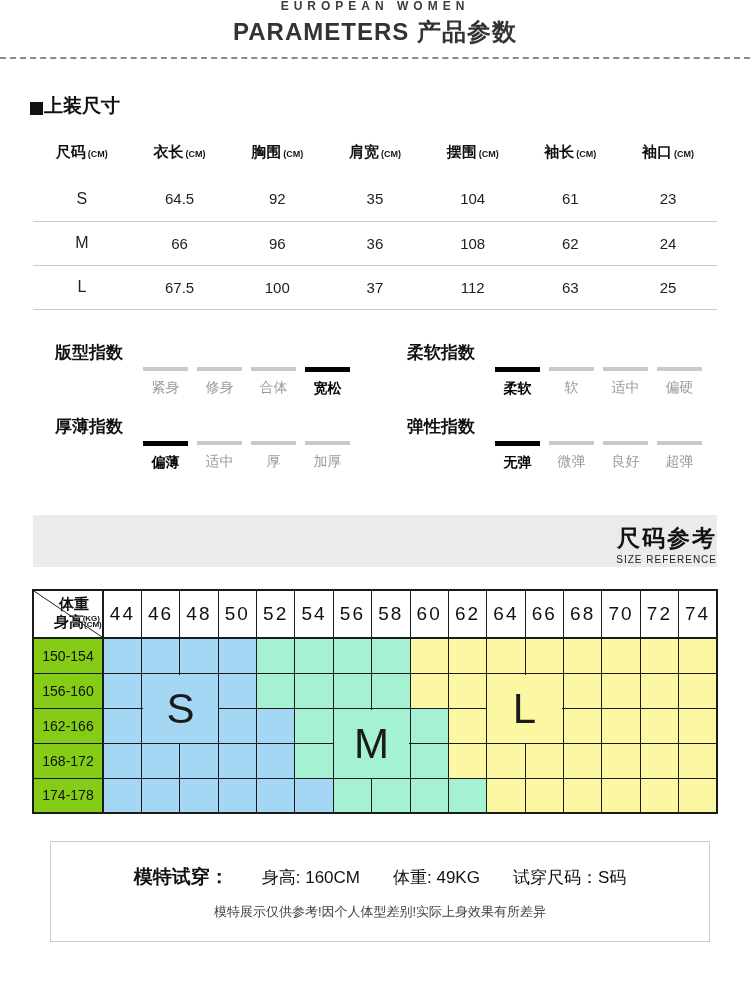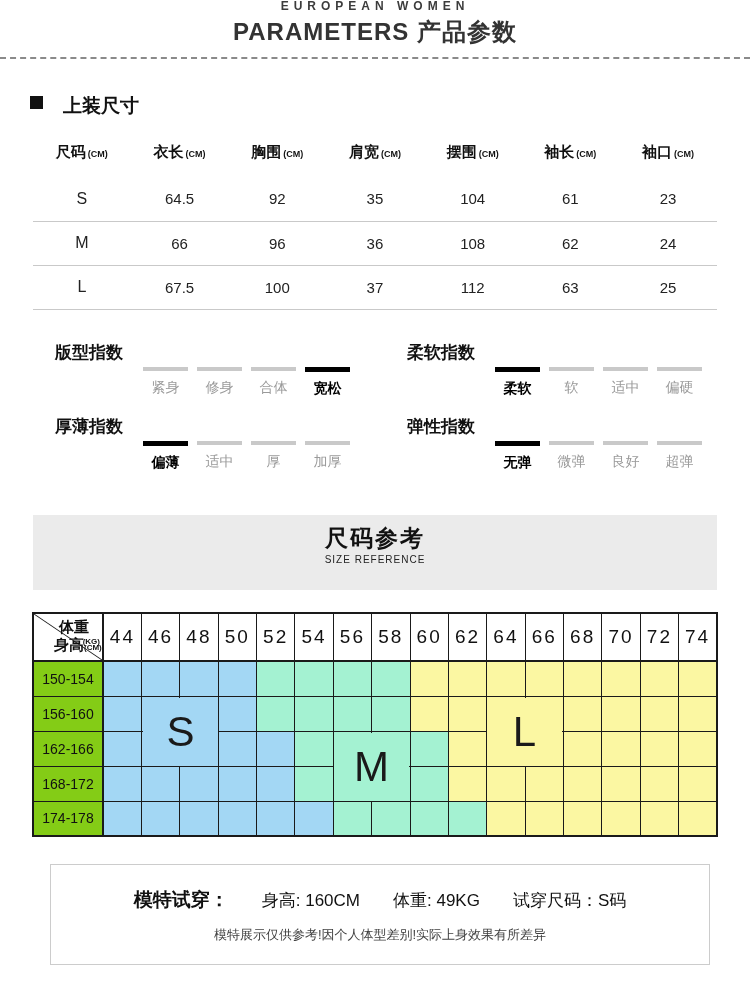--- a/index.html
+++ b/index.html
@@ -9,21 +9,21 @@
     background:#ffffff; overflow:hidden;
     font-family:"Liberation Sans", sans-serif; color:#111;
   }
   
   .hdr { text-align:center; }
   .eyebrow { font-size:12px; letter-spacing:5px; color:#3c3c3c; font-weight:600; line-height:1; }
   .main-title { margin-top:8px; font-size:24px; font-weight:800; color:#333; letter-spacing:1px; line-height:1; }
   .dashed { margin-top:13px; border-top:2px dashed #8a8a8a; width:100%; height:0; }
 
   
-  .section-heading { margin:37px 0 0 30px; display:flex; align-items:flex-start; gap:20px; }
+  .section-heading { margin:37px 0 0 30px; display:flex; align-items:flex-end; gap:1px; }
   .bullet { width:13px; height:13px; background:#111; flex:0 0 auto; }
   .section-title { font-size:19px; font-weight:700; color:#111; line-height:1; }
 
   
   .top-table { width:684px; margin:15px 33px 0; border-collapse:collapse; table-layout:fixed; }
   .top-table th { font-size:15px; font-weight:700; color:#111; padding:13px 0 15px; text-align:center; }
   .col-unit { font-size:9px; font-weight:700; margin-left:2px; }
   .top-table td { height:44px; text-align:center; font-size:15px; color:#222; border-bottom:1px solid #c9c9c9; }
   .top-table td.size-code { font-size:16px; }
 
@@ -32,21 +32,21 @@
   .index-item { display:flex; align-items:flex-start; }
   .index-label { font-size:17px; font-weight:700; color:#111; margin-right:20px; white-space:nowrap; line-height:1.2; }
   .opts { display:flex; gap:9px; padding-top:8px; }
   .opt { width:45px; display:flex; flex-direction:column; align-items:center;margin-top:16px; }
   .bar { width:45px; height:4px; background:#c9c9c9; }
   .opt.active .bar { background:#000; height:5px; }
   .opt-label { margin-top:9px; font-size:14px; color:#9a9a9a; line-height:1; white-space:nowrap; }
   .opt.active .opt-label { color:#000; font-weight:700; }
 
   
-  .banner { width:684px; margin:46px 33px 0; background:#ebebeb; text-align:center; padding:10px 0 25px; }
+  .banner { width:684px; margin:46px 33px 0; background:#ebebeb; text-align:right; padding:10px 0 2px; }
   .banner-title { font-size:23px; font-weight:800; color:#111; letter-spacing:2px; line-height:1.2; }
   .banner-sub { font-size:10px; color:#222; margin-top:3px; letter-spacing:1px; line-height:1; }
 
   
   .grid-wrap { position:relative; width:686px; margin:22px 0 0 32px; }
   .ref-table { width:686px; border-collapse:collapse; table-layout:fixed; border:2px solid #1a1a1a; }
   .ref-table th, .ref-table td { border:1px solid #1a1a1a; padding:0; }
   .ref-table thead th { height:48px; }
   .ref-table tbody td { height:35px; }
   .corner { width:70px; position:relative; border-right-width:2px !important; background:#fff; }

